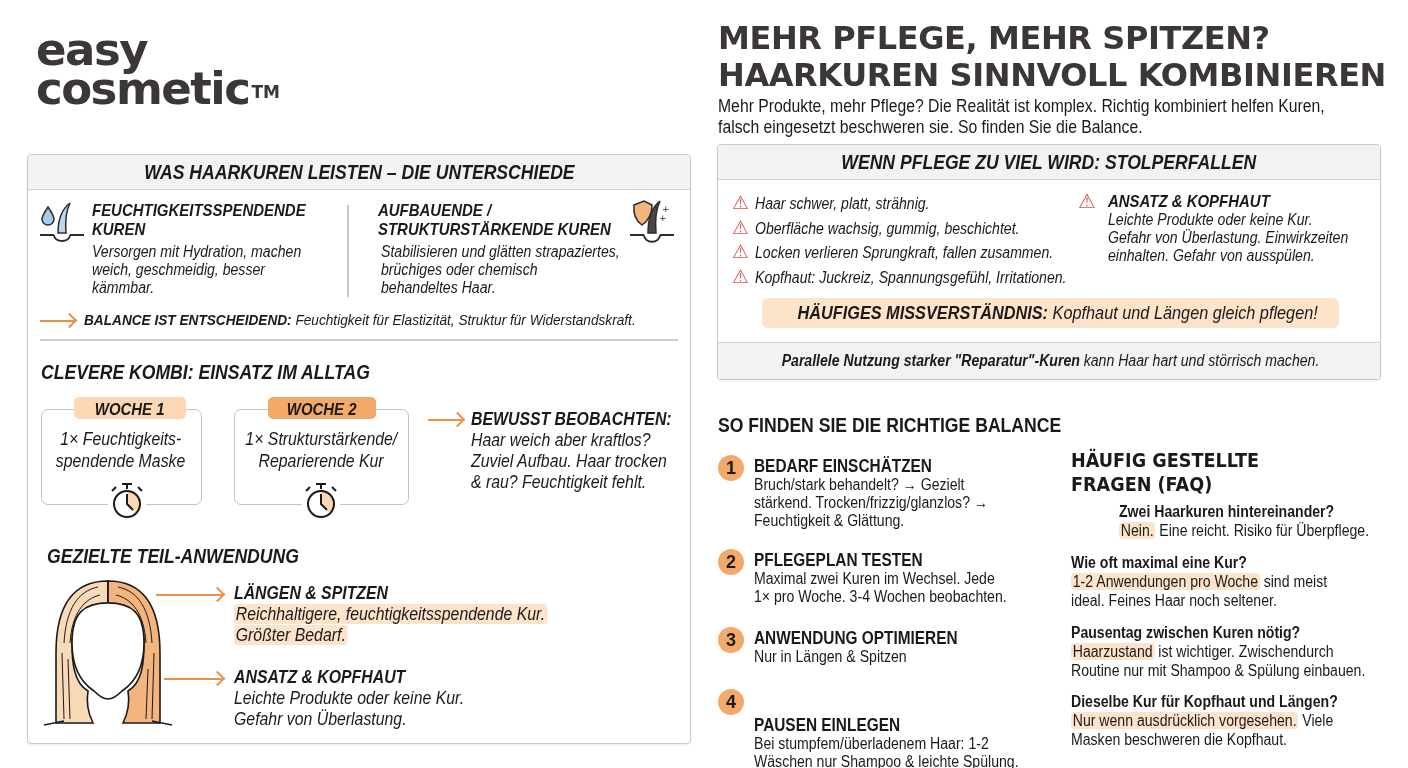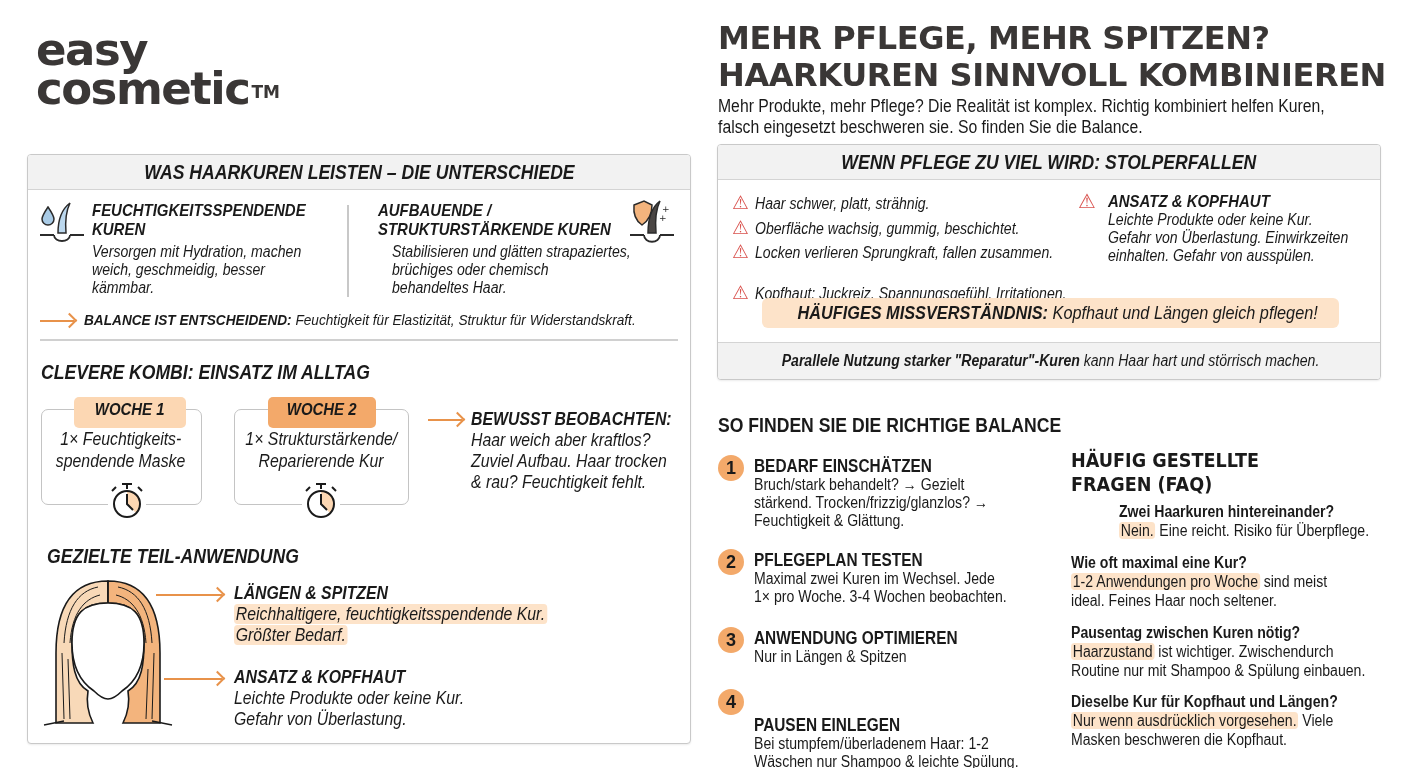--- a/index.html
+++ b/index.html
@@ -27,21 +27,21 @@
 
   .section-h { font-weight: bold; font-size: 20px; line-height: 22px; color: #1a1a1a; }
 
   .divider-v { background: #c8c8c8; width: 1.5px; }
   .divider-h { background: #d0d0d0; height: 1.5px; }
 
   .arrow { height: 2px; background: #e8924a; }
   .arrow::after { content: ""; position: absolute; right: -1px; top: -5px; width: 9px; height: 9px; border-top: 2px solid #e8924a; border-right: 2px solid #e8924a; transform: rotate(45deg); }
 
   .week-box { border: 1.5px solid #c4c4c4; border-radius: 7px; background: #fff; }
-  .week-tag { border-radius: 5px; font-weight: bold; font-size: 17px; text-align: center; height: 31px; line-height: 25px; }
+  .week-tag { border-radius: 5px; font-weight: bold; font-size: 17px; text-align: center; height: 22px; line-height: 25px; }
   .week-text { text-align: center; font-size: 18px; line-height: 22px; }
 
   .hl { background: #fde3c9; border-radius: 4px; padding: 0 2px; box-decoration-break: clone; -webkit-box-decoration-break: clone; }
 
   .num-badge { width: 26px; height: 26px; border-radius: 50%; background: #f3a96a; color: #1a1a1a; font-weight: bold; font-size: 18px; line-height: 26px; text-align: center; }
 
   .faq-q { font-weight: bold; font-size: 16px; line-height: 19px; }
   .faq-a { font-size: 16px; line-height: 19px; }
 </style>
 </head>
@@ -82,21 +82,21 @@
     <div class="cond">weich, geschmeidig, besser</div><br>
     <div class="cond">kämmbar.</div>
   </div>
 
   <div class="abs divider-v" style="left:319px; top:50px; height:92px;"></div>
 
   <div class="abs h-bold" style="left:350px; top:46px;">
     <div class="cond">AUFBAUENDE /</div><br>
     <div class="cond">STRUKTURSTÄRKENDE KUREN</div>
   </div>
-  <div class="abs body-t" style="left:364px; top:88px;">
+  <div class="abs body-t" style="left:353px; top:88px;">
     <div class="cond">Stabilisieren und glätten strapaziertes,</div><br>
     <div class="cond">brüchiges oder chemisch</div><br>
     <div class="cond">behandeltes Haar.</div>
   </div>
   <div class="abs" style="left:598px; top:42px; width:52px; height:52px;">
     <svg width="52" height="52" viewBox="0 0 52 52">
       <path d="M8 8 L18 4 L26 8 C26 18 22 24 16 28 C10 24 7 18 8 8z" fill="#f3b47d" stroke="#2b2b2b" stroke-width="1.5"></path>
       <path d="M34 4 C26 10 22 20 22 36 L30 36 C29 24 30 12 34 4z" fill="#4a4644" stroke="#2b2b2b" stroke-width="1.5"></path>
       <text x="36" y="15" font-size="9" fill="#2b2b2b" font-family="DejaVu Sans, sans-serif">+</text>
       <text x="33" y="24" font-size="9" fill="#2b2b2b" font-family="DejaVu Sans, sans-serif">+</text>
@@ -198,21 +198,21 @@
   </div>
 </div>
 
 <div class="abs panel" style="left:717px; top:144px; width:664px; height:236px;">
   <div class="panel-head"><span class="condc">WENN PFLEGE ZU VIEL WIRD: STOLPERFALLEN</span></div>
 
   <div class="abs" style="left:14px; top:46px; font-size:16px; line-height:23.5px;">
     <div style="white-space:nowrap;"><span style="color:#d9534f; font-size:19px; margin-right:6px;">⚠</span><span class="cond">Haar schwer, platt, strähnig.</span></div>
     <div style="white-space:nowrap;"><span style="color:#d9534f; font-size:19px; margin-right:6px;">⚠</span><span class="cond">Oberfläche wachsig, gummig, beschichtet.</span></div>
     <div style="white-space:nowrap;"><span style="color:#d9534f; font-size:19px; margin-right:6px;">⚠</span><span class="cond">Locken verlieren Sprungkraft, fallen zusammen.</span></div>
-    <div style="white-space:nowrap;margin-top:16px;"><span style="color:#d9534f; font-size:19px; margin-right:6px;">⚠</span><span class="cond">Kopfhaut: Juckreiz, Spannungsgefühl, Irritationen.</span></div>
+    <div style="white-space:nowrap;"><span style="color:#d9534f; font-size:19px; margin-right:6px;">⚠</span><span class="cond">Kopfhaut: Juckreiz, Spannungsgefühl, Irritationen.</span></div>
   </div>
 
   <div class="abs" style="left:360px; top:44px; color:#d9534f; font-size:20px;">⚠</div>
   <div class="abs" style="left:390px; top:48px; font-size:16px; line-height:18px;">
     <div class="cond" style="font-weight:bold; font-size:17px;">ANSATZ &amp; KOPFHAUT</div><br>
     <div class="cond">Leichte Produkte oder keine Kur.</div><br>
     <div class="cond">Gefahr von Überlastung. Einwirkzeiten</div><br>
     <div class="cond">einhalten. Gefahr von ausspülen.</div>
   </div>
 

